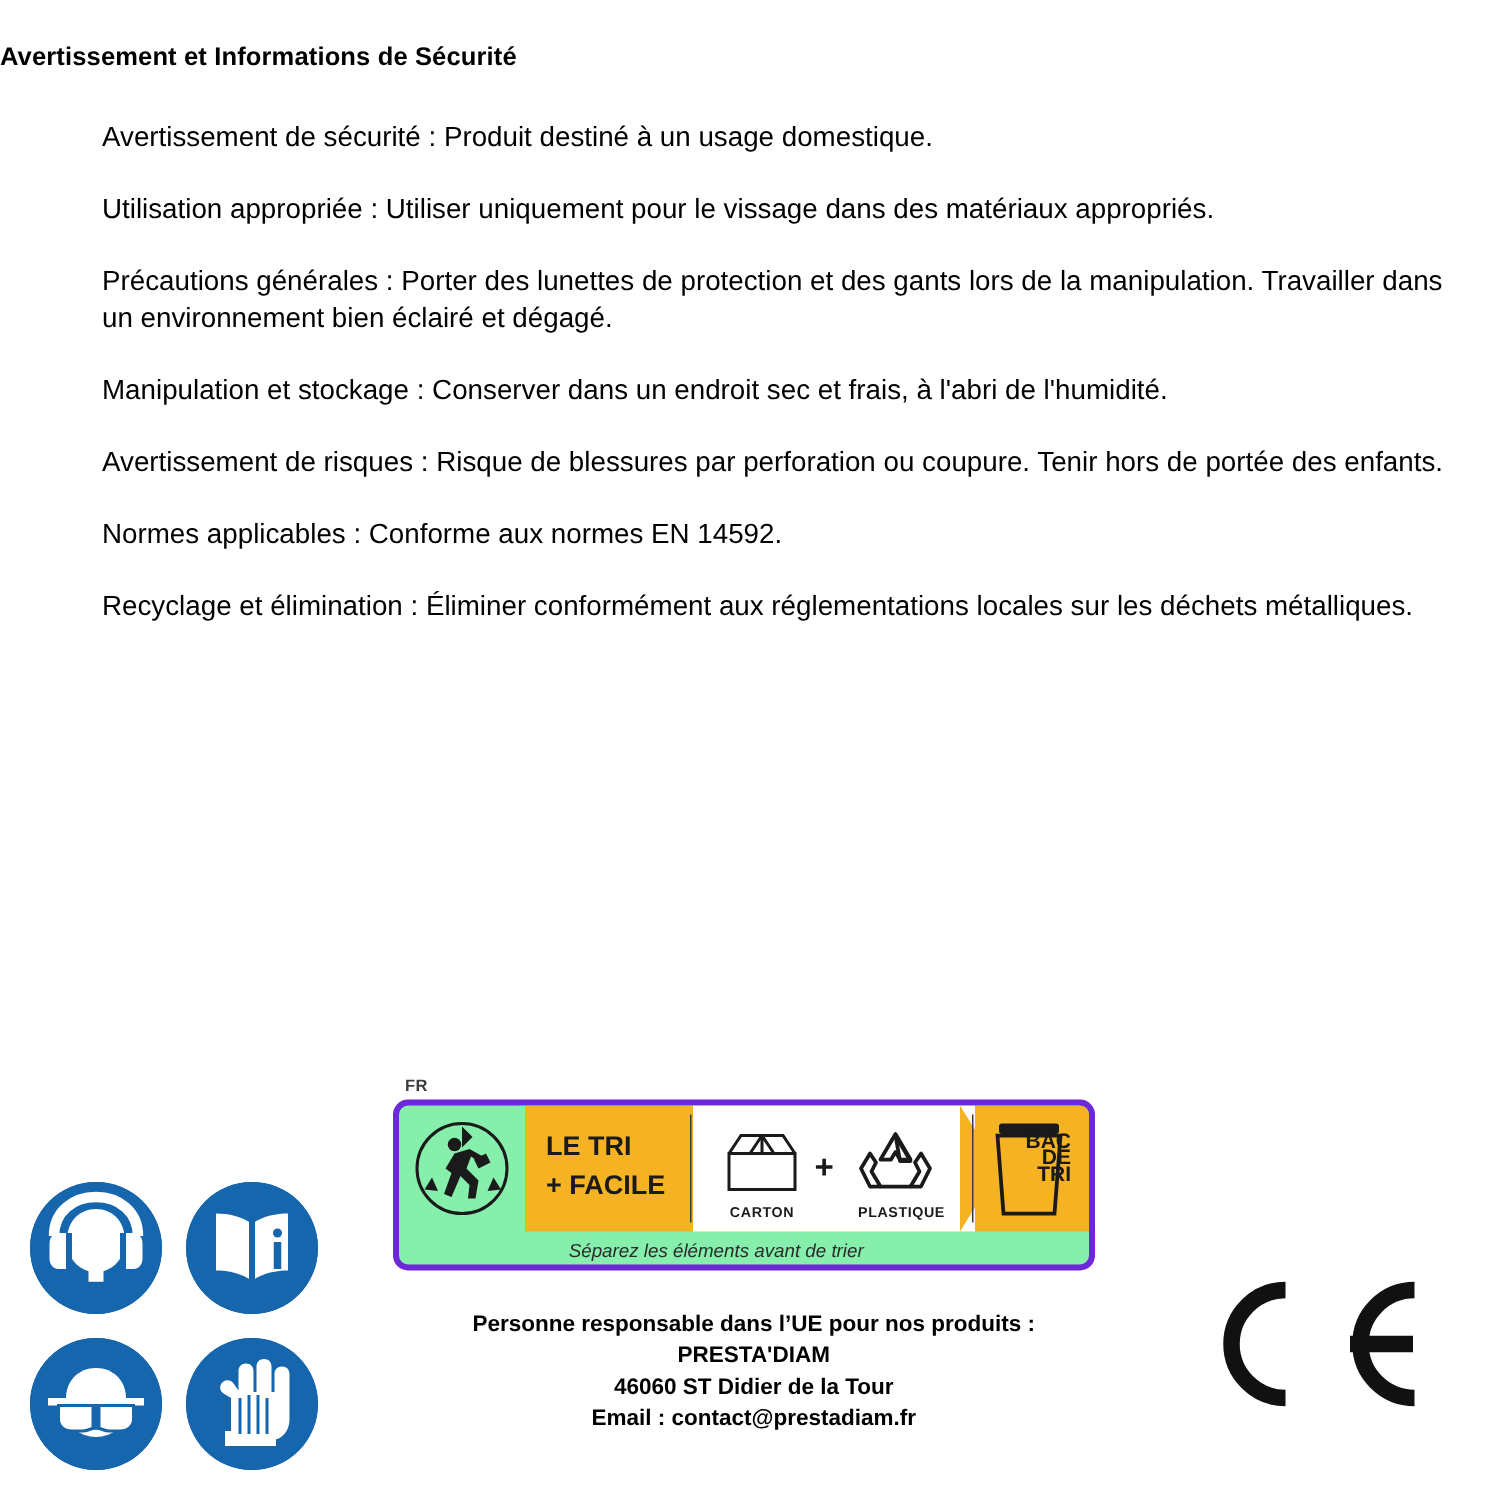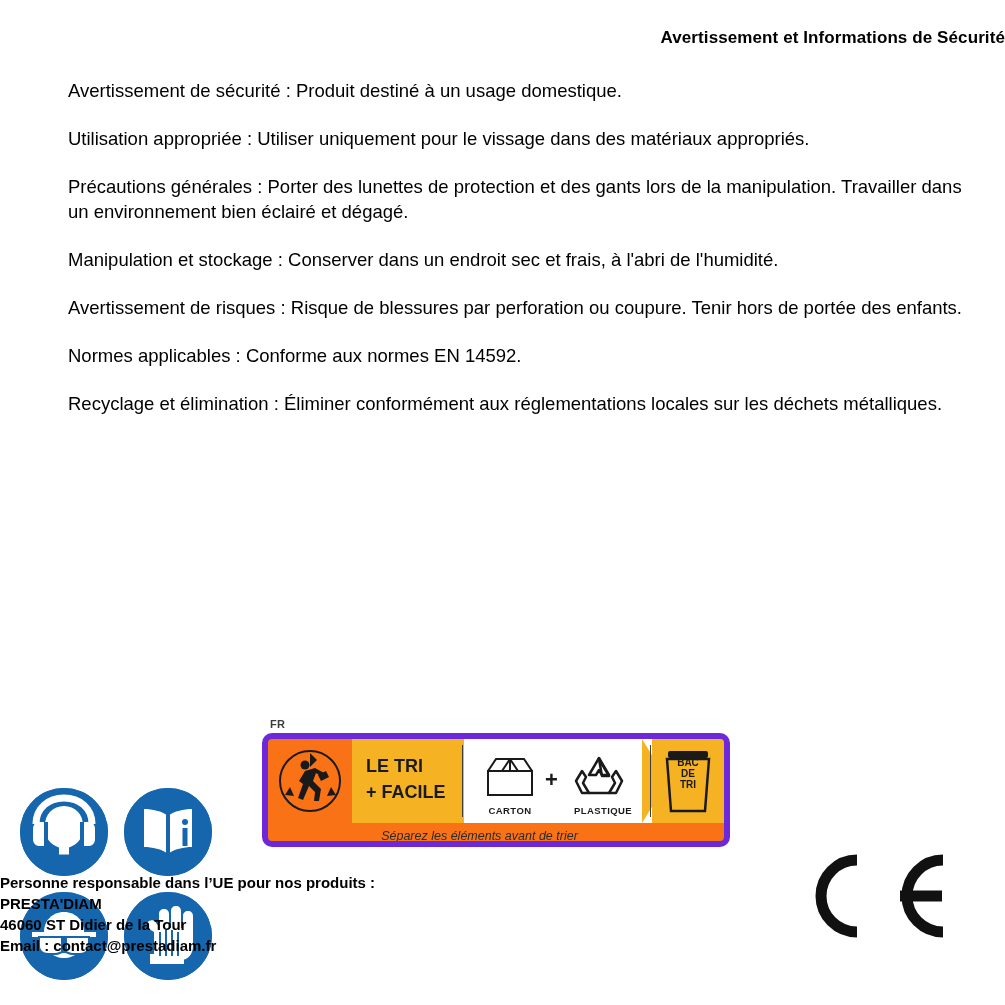--- a/index.html
+++ b/index.html
@@ -15,21 +15,21 @@
     color: #000000;
     overflow: hidden;
   }
 
   
   .doc-title {
     position: absolute;
     top: 28px;
     left: 0;
     width: 1005px;
-    text-align: right;
+    text-align: left;
     font-size: 17px;
     font-weight: bold;
     letter-spacing: 0.1px;
   }
 
   
   .body-block {
     position: absolute;
     top: 78px;
     left: 68px;
@@ -80,23 +80,23 @@
     font-weight: bold;
     color: #3d3d3d;
     letter-spacing: 0.3px;
   }
   .triman-box {
     position: absolute;
     left: 0;
     top: 15px;
     width: 468px;
     height: 114px;
-    border: 6px solid #6d28d9;
+    border: 4px solid #6d28d9;
     border-radius: 10px;
-    background: #f97316;
+    background: #86efac;
     box-sizing: border-box;
     overflow: hidden;
   }
   .tri-yellow {
     position: absolute;
     left: 84px;
     top: 0px;
     width: 382px;
     height: 84px;
     background: #f5b324;
@@ -166,22 +166,22 @@
     top: 28px;
     font-size: 22px;
     font-weight: bold;
     color: #1a1a1a;
   }
   .bac-tri {
     position: absolute;
     left: 392px;
     top: 18px;
     width: 56px;
-    text-align: center;
-    font-size: 10px;
+    text-align: right;
+    font-size: 14px;
     font-weight: bold;
     line-height: 11px;
     color: #1a1a1a;
   }
   .tri-bottom {
     position: absolute;
     left: 0;
     top: 84px;
     width: 423px;
     height: 26px;
@@ -191,20 +191,21 @@
     color: #2b2b2b;
     line-height: 26px;
   }
 
   
   .address {
     position: absolute;
     left: 0;
     top: 872px;
     width: 1005px;
+    text-align: center;
     font-size: 15px;
     font-weight: bold;
     line-height: 21px;
     color: #000;
   }
   .address .ln { display: block; }
 
   
   .ce-mark {
     position: absolute;

